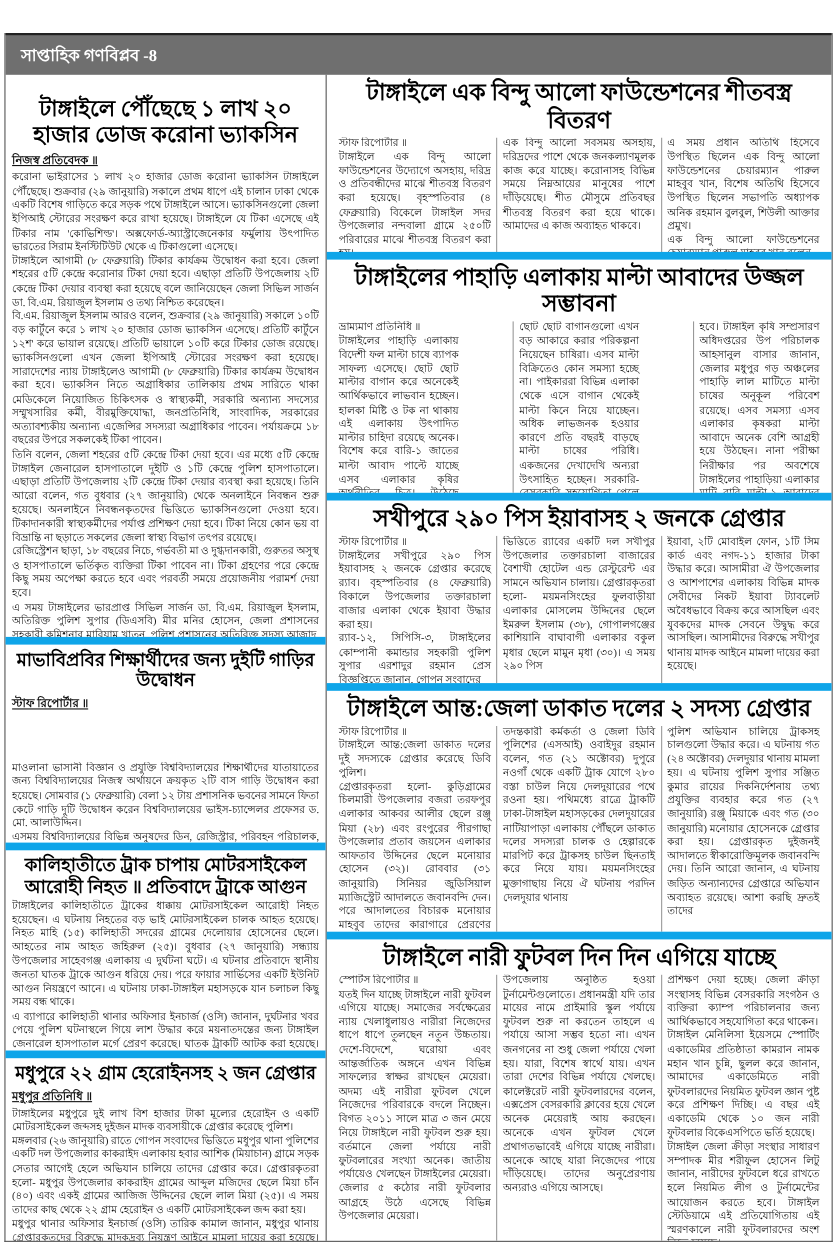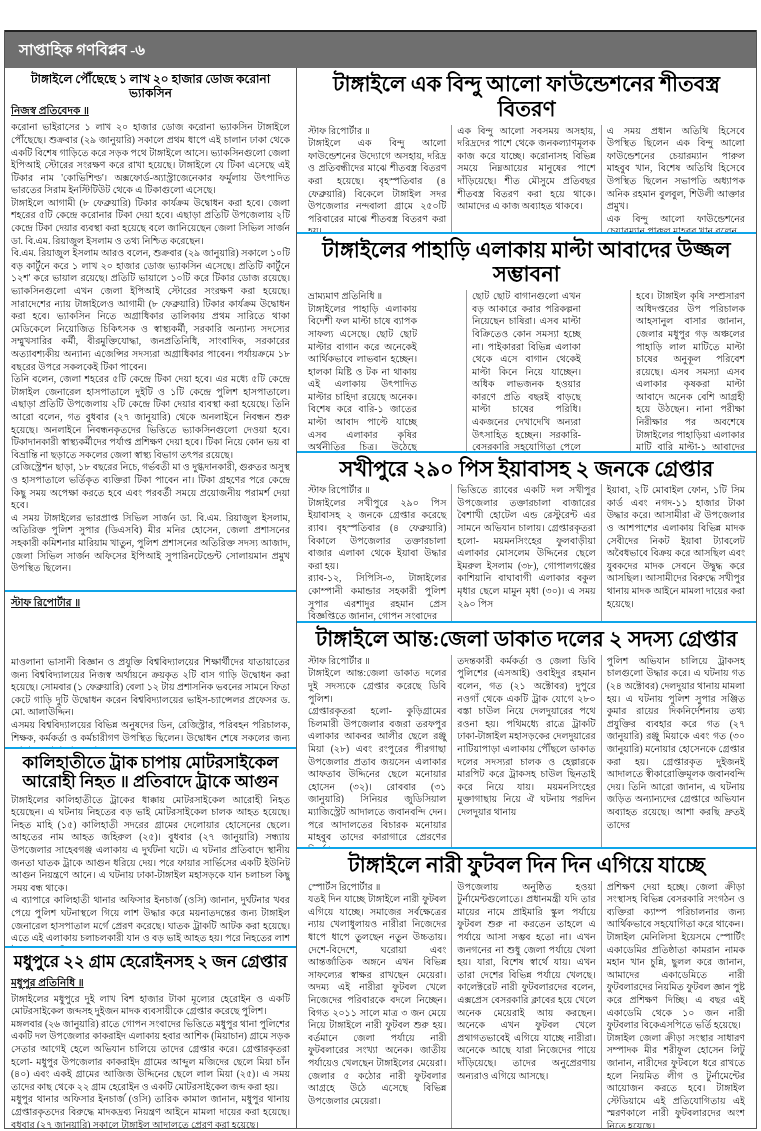--- a/index.html
+++ b/index.html
@@ -17,24 +17,24 @@
     padding:0 14px; color:#ffffff; border-top:2px solid #222;
   }
   .masthead-title { font-size:15px; font-weight:bold; }
   .masthead-date  { font-size:14px; font-weight:bold; }
   
   .content { position:absolute; left:0; right:0; top:38px; bottom:0; display:flex; }
   .col-left  { width:292px; border-right:1px solid #555; display:flex; flex-direction:column; }
   .col-right { flex:1; display:flex; flex-direction:column; }
   
   .article { padding:2px 6px 3px 6px; overflow:hidden; }
-  .article + .article { border-top:2px solid #0ea5e9; }
+  .article + .article { border-top:7px solid #0ea5e9; }
   .headline { font-weight:bold; text-align:center; line-height:1.18; color:#000; }
   .hl-xl { font-size:21px; padding:2px 0 3px 0; }
-  .hl-lg { font-size:12px; padding:2px 0 2px 0; }
+  .hl-lg { font-size:20px; padding:2px 0 2px 0;margin-top:16px; }
   .hl-md { font-size:16.5px; padding:2px 0 2px 0; }
   .byline { font-size:10.5px; font-weight:bold; padding:1px 0;text-decoration:underline; }
   .body-text {
     font-size:9.4px; line-height:1.34; text-align:justify;
     white-space:pre-line; overflow:hidden;
   }
   
   .cols3 { display:flex; overflow:hidden; }
   .cols3 .col { flex:1; padding:0 5px; }
   .cols3 .col + .col { border-left:1px solid #999; }
@@ -45,39 +45,40 @@
   .h-r3 .cols3{height:142px;} .h-r4 .cols3{height:200px;}
   .h-r5 .cols3{height:258px;}
 </style>
 </head>
 <body>
 
 <div class="page">
   <div class="page-inner">
 
     <div class="masthead" id="masthead" style="background: rgb(111, 111, 111);">
-      <span class="masthead-title">সাপ্তাহিক গণবিপ্লব -৬</span>
+      <span class="masthead-title">সাপ্তাহিক গণবিপ্লব -8</span>
     </div>
 
     <div class="content">
 
       <div class="col-left">
 
         <div class="article h-l1">
           <div class="headline hl-lg">টাঙ্গাইলে পৌঁছেছে ১ লাখ ২০ হাজার ডোজ করোনা ভ্যাকসিন</div>
           <div class="byline">নিজস্ব প্রতিবেদক ॥</div>
           <div class="body-text">করোনা ভাইরাসের ১ লাখ ২০ হাজার ডোজ করোনা ভ্যাকসিন টাঙ্গাইলে পৌঁছেছে। শুক্রবার (২৯ জানুয়ারি) সকালে প্রথম ধাপে এই চালান ঢাকা থেকে একটি বিশেষ গাড়িতে করে সড়ক পথে টাঙ্গাইলে আসে। ভ্যাকসিনগুলো জেলা ইপিআই স্টোরের সংরক্ষণ করে রাখা হয়েছে। টাঙ্গাইলে যে টিকা এসেছে এই টিকার নাম 'কোভিশিল্ড'। অক্সফোর্ড-অ্যাস্ট্রাজেনেকার ফর্মুলায় উৎপাদিত ভারতের সিরাম ইনস্টিটিউট থেকে এ টিকাগুলো এসেছে।
 টাঙ্গাইলে আগামী (৮ ফেব্রুয়ারি) টিকার কার্যক্রম উদ্বোধন করা হবে। জেলা শহরের ৫টি কেন্দ্রে করোনার টিকা দেয়া হবে। এছাড়া প্রতিটি উপজেলায় ২টি কেন্দ্রে টিকা দেয়ার ব্যবস্থা করা হয়েছে বলে জানিয়েছেন জেলা সিভিল সার্জন ডা. বি.এম. রিয়াজুল ইসলাম ও তথ্য নিশ্চিত করেছেন।
 বি.এম. রিয়াজুল ইসলাম আরও বলেন, শুক্রবার (২৯ জানুয়ারি) সকালে ১০টি বড় কার্টুনে করে ১ লাখ ২০ হাজার ডোজ ভ্যাকসিন এসেছে। প্রতিটি কার্টুনে ১২শ' করে ভায়াল রয়েছে। প্রতিটি ভায়ালে ১০টি করে টিকার ডোজ রয়েছে। ভ্যাকসিনগুলো এখন জেলা ইপিআই স্টোরের সংরক্ষণ করা হয়েছে। সারাদেশের ন্যায় টাঙ্গাইলেও আগামী (৮ ফেব্রুয়ারি) টিকার কার্যক্রম উদ্বোধন করা হবে। ভ্যাকসিন নিতে অগ্রাধিকার তালিকায় প্রথম সারিতে থাকা মেডিকেলে নিয়োজিত চিকিৎসক ও স্বাস্থ্যকর্মী, সরকারি অন্যান্য সদস্যের সম্মুখসারির কর্মী, বীরমুক্তিযোদ্ধা, জনপ্রতিনিধি, সাংবাদিক, সরকারের অত্যাবশ্যকীয় অন্যান্য এজেন্সির সদস্যরা অগ্রাধিকার পাবেন। পর্যায়ক্রমে ১৮ বছরের উপরে সকলকেই টিকা পাবেন।
 তিনি বলেন, জেলা শহরের ৫টি কেন্দ্রে টিকা দেয়া হবে। এর মধ্যে ৫টি কেন্দ্রে টাঙ্গাইল জেনারেল হাসপাতালে দুইটি ও ১টি কেন্দ্রে পুলিশ হাসপাতালে। এছাড়া প্রতিটি উপজেলায় ২টি কেন্দ্রে টিকা দেয়ার ব্যবস্থা করা হয়েছে। তিনি আরো বলেন, গত বুধবার (২৭ জানুয়ারি) থেকে অনলাইনে নিবন্ধন শুরু হয়েছে। অনলাইনে নিবন্ধনকৃতদের ভিত্তিতে ভ্যাকসিনগুলো দেওয়া হবে। টিকাদানকারী স্বাস্থ্যকর্মীদের পর্যাপ্ত প্রশিক্ষণ দেয়া হবে। টিকা নিয়ে কোন ভয় বা বিভ্রান্তি না ছড়াতে সকলের জেলা স্বাস্থ্য বিভাগ তৎপর রয়েছে।
 রেজিস্ট্রেশন ছাড়া, ১৮ বছরের নিচে, গর্ভবতী মা ও দুগ্ধদানকারী, গুরুতর অসুস্থ ও হাসপাতালে ভর্তিকৃত ব্যক্তিরা টিকা পাবেন না। টিকা গ্রহণের পরে কেন্দ্রে কিছু সময় অপেক্ষা করতে হবে এবং পরবর্তী সময়ে প্রয়োজনীয় পরামর্শ দেয়া হবে।
 এ সময় টাঙ্গাইলের ভারপ্রাপ্ত সিভিল সার্জন ডা. বি.এম. রিয়াজুল ইসলাম, অতিরিক্ত পুলিশ সুপার (ডিএসবি) মীর মনির হোসেন, জেলা প্রশাসনের সহকারী কমিশনার মারিয়াম খাতুন, পুলিশ প্রশাসনের অতিরিক্ত সদস্য আজাদ, জেলা সিভিল সার্জন অফিসের ইপিআই সুপারিনটেন্ডেন্ট সোলায়মান প্রমুখ উপস্থিত ছিলেন।</div>
         </div>
 
         <div class="article h-l2">
+          <div class="headline hl-md">মাভাবিপ্রবির শিক্ষার্থীদের জন্য দুইটি গাড়ির উদ্বোধন</div>
           <div class="byline">স্টাফ রিপোর্টার ॥</div>
           <div class="body-text">মাওলানা ভাসানী বিজ্ঞান ও প্রযুক্তি বিশ্ববিদ্যালয়ের শিক্ষার্থীদের যাতায়াতের জন্য বিশ্ববিদ্যালয়ের নিজস্ব অর্থায়নে ক্রয়কৃত ২টি বাস গাড়ি উদ্বোধন করা হয়েছে। সোমবার (১ ফেব্রুয়ারি) বেলা ১২ টায় প্রশাসনিক ভবনের সামনে ফিতা কেটে গাড়ি দুটি উদ্বোধন করেন বিশ্ববিদ্যালয়ের ভাইস-চ্যান্সেলর প্রফেসর ড. মো. আলাউদ্দিন।
 এসময় বিশ্ববিদ্যালয়ের বিভিন্ন অনুষদের ডিন, রেজিস্ট্রার, পরিবহন পরিচালক, শিক্ষক, কর্মকর্তা ও কর্মচারীগণ উপস্থিত ছিলেন। উদ্বোধন শেষে সকলের জন্য দোয়া ও মোনাজাত করা হয়।</div>
         </div>
 
         <div class="article h-l3">
           <div class="headline hl-md">কালিহাতীতে ট্রাক চাপায় মোটরসাইকেল আরোহী নিহত ॥ প্রতিবাদে ট্রাকে আগুন</div>
           <div class="body-text">টাঙ্গাইলের কালিহাতীতে ট্রাকের ধাক্কায় মোটরসাইকেল আরোহী নিহত হয়েছেন। এ ঘটনায় নিহতের বড় ভাই মোটরসাইকেল চালক আহত হয়েছে। নিহত মাহি (১৫) কালিহাতী সদরের গ্রামের দেলোয়ার হোসেনের ছেলে। আহতের নাম আহত জহিরুল (২৫)। বুধবার (২৭ জানুয়ারি) সন্ধ্যায় উপজেলার সাহেবগঞ্জ এলাকায় এ দুর্ঘটনা ঘটে। এ ঘটনার প্রতিবাদে স্থানীয় জনতা ঘাতক ট্রাকে আগুন ধরিয়ে দেয়। পরে ফায়ার সার্ভিসের একটি ইউনিট আগুন নিয়ন্ত্রণে আনে। এ ঘটনায় ঢাকা-টাঙ্গাইল মহাসড়কে যান চলাচল কিছু সময় বন্ধ থাকে।
 এ ব্যাপারে কালিহাতী থানার অফিসার ইনচার্জ (ওসি) জানান, দুর্ঘটনার খবর পেয়ে পুলিশ ঘটনাস্থলে গিয়ে লাশ উদ্ধার করে ময়নাতদন্তের জন্য টাঙ্গাইল জেনারেল হাসপাতাল মর্গে প্রেরণ করেছে। ঘাতক ট্রাকটি আটক করা হয়েছে। এতে এই এলাকায় চলাচলকারী যান ও বড় ভাই আহত হয়। পরে নিহতের লাশ উদ্ধার করে পুলিশে হস্তান্তর করা হয়।</div>
         </div>

